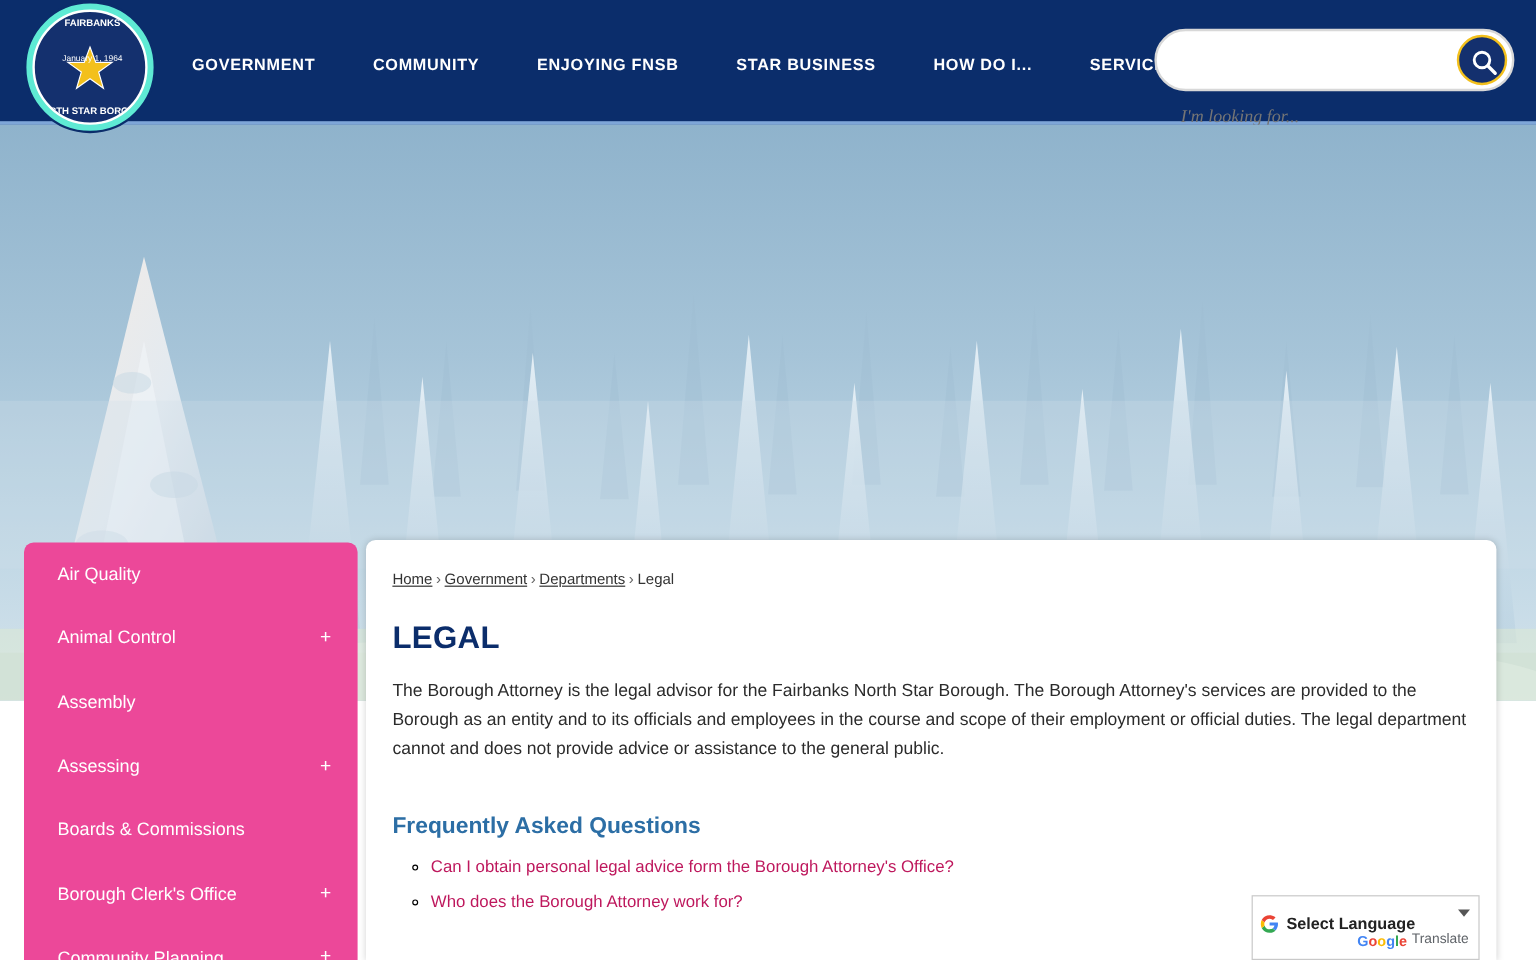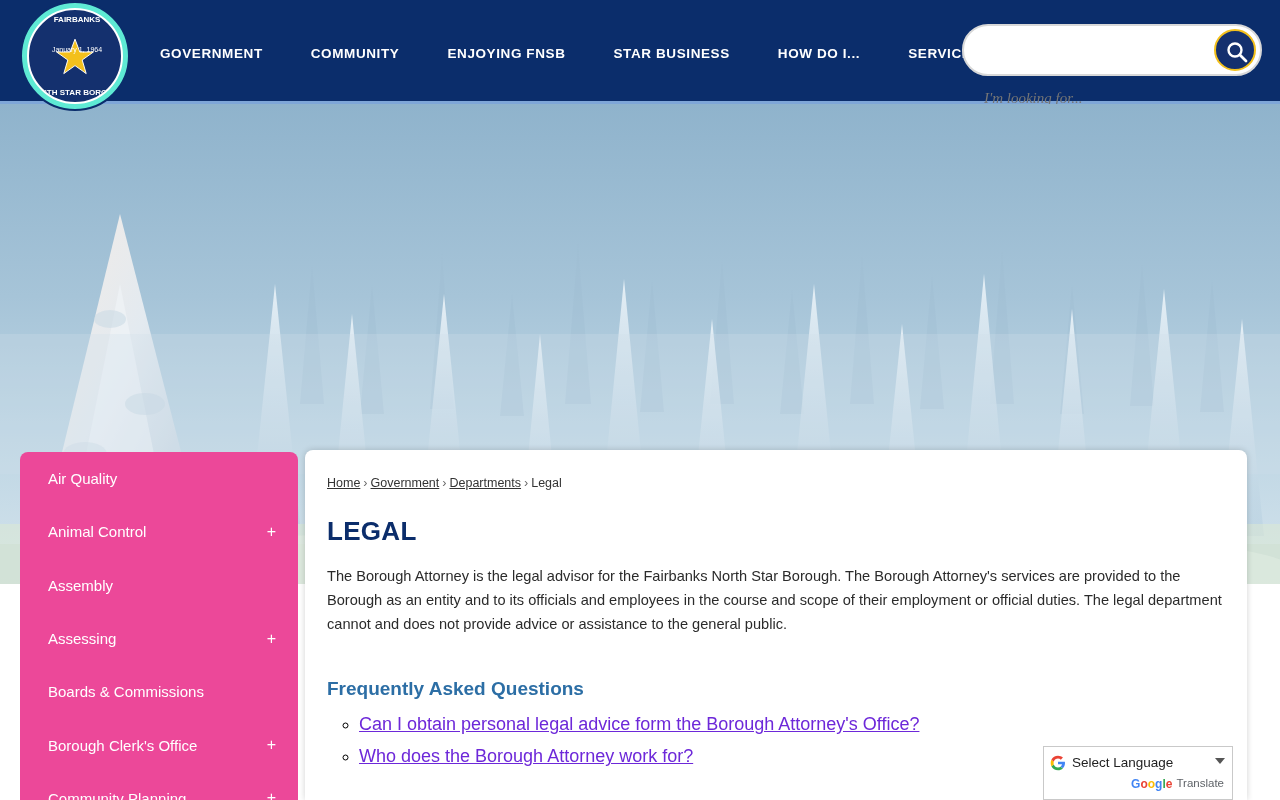--- a/index.html
+++ b/index.html
@@ -167,42 +167,42 @@
     color: #2c6ea5;
     font-weight: bold;
     margin: 0 0 14px 0;
   }
   ul.faq-list {
     margin: 0; padding-left: 32px;
     list-style-type: circle;
   }
   ul.faq-list li { margin-bottom: 11px; }
   ul.faq-list a {
-    font-size: 18px;
-    color: #6d28d9;
-    text-decoration: underline;
+    font-size: 14px;
+    color: #be185d;
     cursor: pointer;
   }
 
   
   .translate {
     position: absolute; right: 14px; bottom: 0px;
     width: 190px; height: 54px;
     background: #ffffff;
     border: 1px solid #c9c9c9;
     z-index: 30;
   }
   .tr-select {
     position: relative;
     height: 30px;
-    display: flex; align-items: center;
+    display: flex; align-items: flex-end;
     padding: 0 6px;
     font-size: 13.5px;
     color: #222;
     cursor: pointer;
+    font-weight: bold;
   }
   .g-logo {
     display: inline-block; width: 16px; height: 16px;
     margin-right: 6px; position: relative; top: 1px;
   }
   .tr-caret {
     position: absolute; right: 7px; top: 11px;
     width: 0; height: 0;
     border-left: 5px solid transparent;
     border-right: 5px solid transparent;

